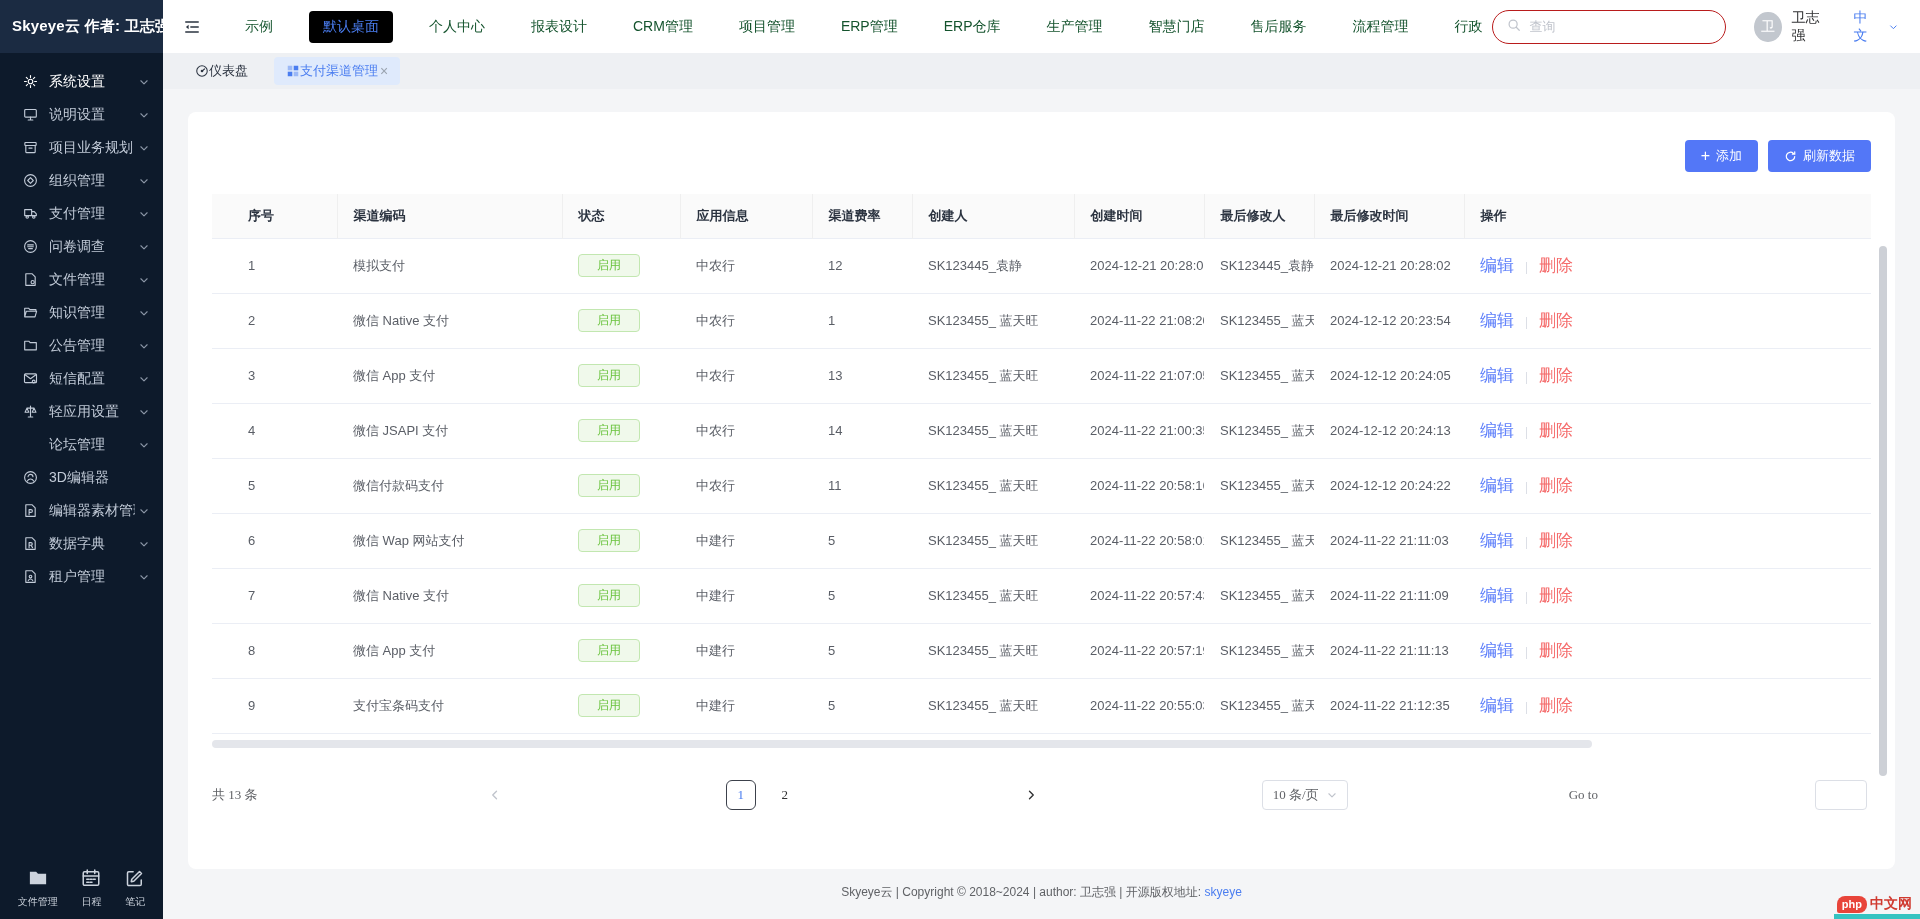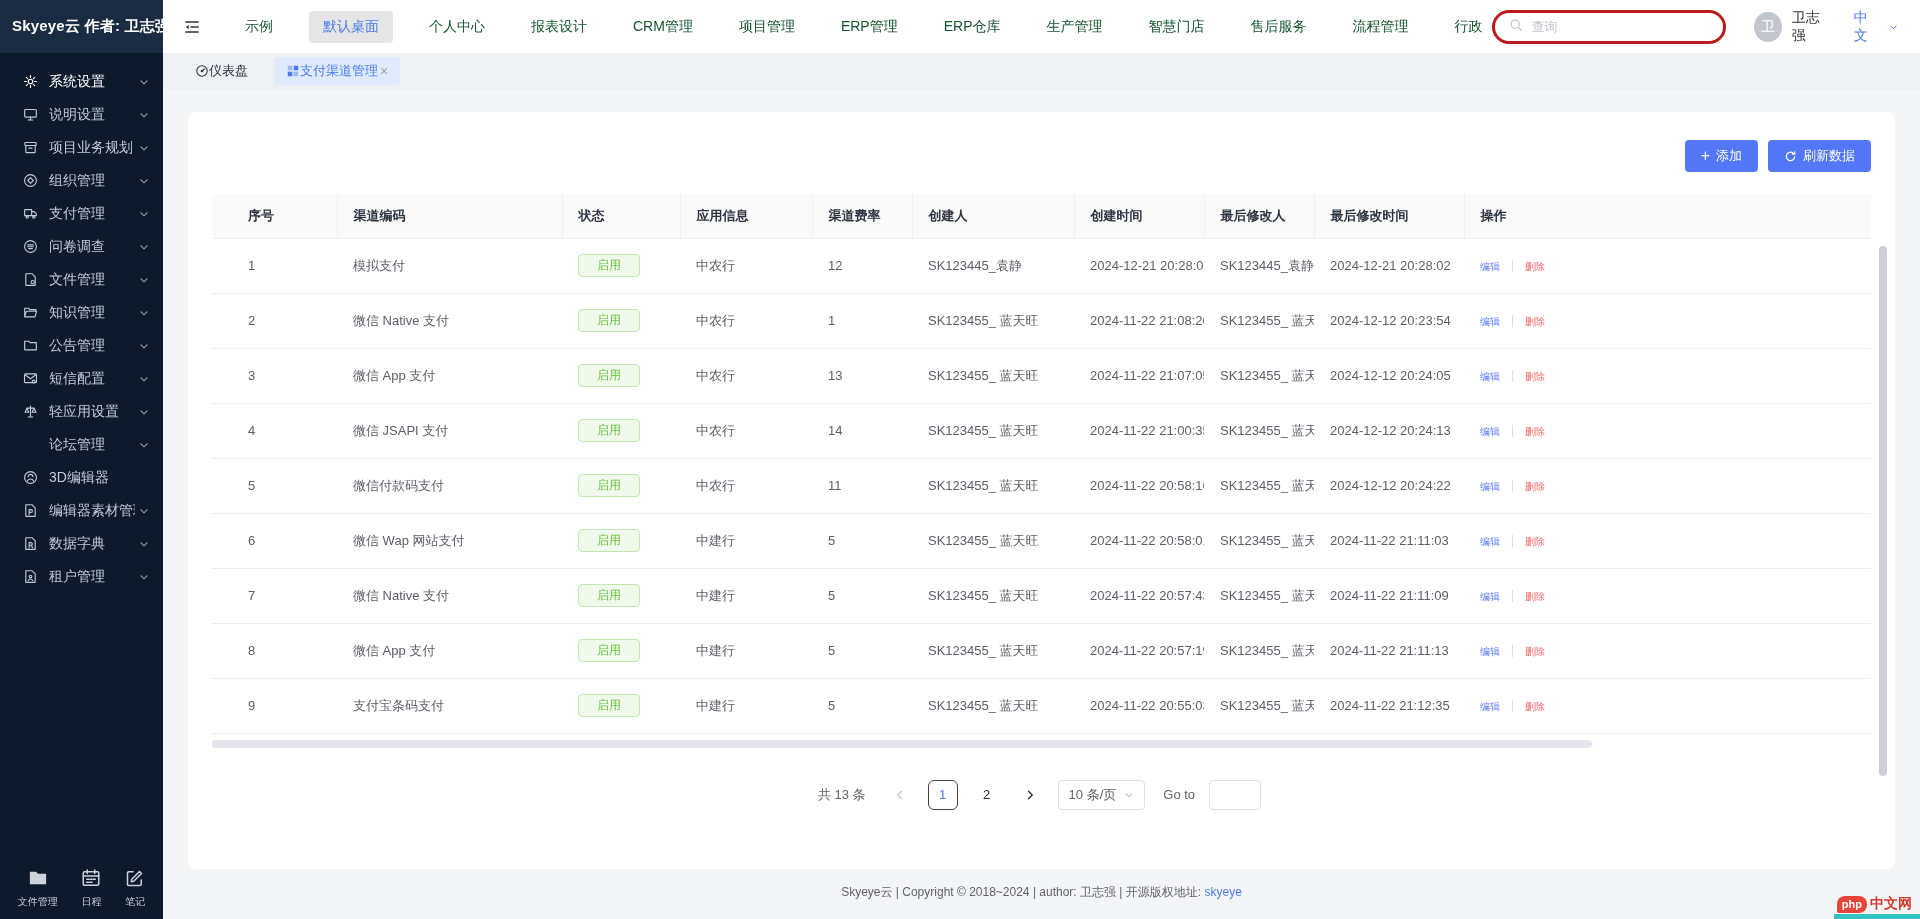--- a/index.html
+++ b/index.html
@@ -21,22 +21,22 @@
   .sf-item { display:flex; flex-direction:column; align-items:center; gap:5px; color:#ccd3dd; font-size:10px; cursor:pointer; }
   .sf-item svg { width:20px; height:20px; }
 
   
   .main { flex:1; display:flex; flex-direction:column; height:100%; }
 
   .topbar { height:53px; background:#ffffff; display:flex; align-items:center; padding:0 22px 0 20px; }
   .collapse-btn { color:#2b3440; display:inline-flex; cursor:pointer; margin-right:34px; }
   .topnav { display:flex; align-items:center; gap:26px; }
   .nav-item { font-size:14px; color:#14532d; cursor:pointer; white-space:nowrap; padding:7px 10px; border-radius:4px; }
-  .nav-item.active { background:#e5e5e5; color:#4a7df0; padding:7px 14px; }
-  .search { margin-left:auto; width:250px; height:34px; border:3px solid #b91c1c; border-radius:17px; display:flex; align-items:center; padding:0 14px; color:#c0c4cc; background:#fff; }
+  .nav-item.active { background:#000000; color:#4a7df0; padding:7px 14px; }
+  .search { margin-left:auto; width:250px; height:34px; border:1px solid #b91c1c; border-radius:17px; display:flex; align-items:center; padding:0 14px; color:#c0c4cc; background:#fff; }
   .search svg { width:14px; height:14px; flex-shrink:0; }
   .search input { border:none; outline:none; flex:1; margin-left:8px; font-size:13px; color:#606266; font-family:inherit; background:transparent; }
   .search input::placeholder { color:#c0c4cc; }
   .user { display:flex; align-items:center; margin-left:28px; gap:10px; }
   .avatar { width:30px; height:30px; border-radius:50%; background:#c2c7ce; color:#fff; font-size:14px; display:flex; align-items:center; justify-content:center; cursor:pointer; }
   .username { font-size:14px; color:#303133; cursor:pointer; }
   .lang { font-size:14px; color:#4a7df0; cursor:pointer; display:flex; align-items:center; gap:11px; margin-left:14px; }
 
   .tabbar { height:36px; background:#eef0f3; display:flex; align-items:center; padding:0 20px; gap:14px; }
   .tab { display:flex; align-items:center; font-size:13px; color:#2b3340; padding:5px 12px; border-radius:4px; cursor:pointer; }
@@ -57,28 +57,28 @@
   th:first-child, td:first-child { padding-left:36px; }
   thead tr { height:44px; background:#fafafa; }
   th { font-size:13px; color:#2b3340; font-weight:700; border-right:1px solid #efefef; }
   th:last-child { border-right:none; }
   tbody tr { height:55px; border-bottom:1px solid #ebeef5; }
   tbody tr:first-child { border-top:1px solid #ebeef5; }
   td { font-size:13px; color:#5a5e66; }
   col.c1{width:125px} col.c2{width:225px} col.c3{width:118px} col.c4{width:132px} col.c5{width:100px}
   col.c6{width:162px} col.c7{width:130px} col.c8{width:110px} col.c9{width:150px} col.c10{width:auto}
   .badge { display:inline-block; font-size:12px; color:#67c23a; background:#f0f9eb; border:1px solid #c2e7b0; border-radius:4px; padding:3px 18px; line-height:1.2; }
-  td.actions a { text-decoration:none; font-size:10px; cursor:pointer; }
+  td.actions a { text-decoration:none; font-size:17px; cursor:pointer; }
   td.actions .edit { color:#5a7cfa; }
   td.actions .del { color:#f56c6c; }
   td.actions .sep { display:inline-block; width:1px; height:12px; background:#dcdfe6; margin:0 12px; vertical-align:middle; }
   .v-scrollbar { position:absolute; right:-16px; top:52px; width:8px; height:530px; background:#cdd0d6; border-radius:4px; }
   .h-scrollbar { width:1380px; height:8px; background:#e4e6eb; border-radius:4px; margin-top:6px; }
 
-  .pagination { display:flex; align-items:center; justify-content:center; gap:14px; margin-top:32px; padding-right:4px; }
+  .pagination { display:flex; align-items:center; justify-content:space-between; gap:14px; margin-top:32px; padding-right:4px;font-family:Liberation Serif, serif; }
   .pg-total { font-size:13px; color:#606266; margin-right:6px; }
   .pg-arrow { width:28px; height:28px; display:flex; align-items:center; justify-content:center; color:#303133; cursor:pointer; }
   .pg-arrow.disabled { color:#c0c4cc; cursor:default; }
   .pg-pages { display:flex; align-items:center; gap:14px; }
   .pg-num { min-width:30px; height:30px; display:flex; align-items:center; justify-content:center; font-size:13px; color:#303133; cursor:pointer; border-radius:6px; }
   .pg-num.current { border:1px solid #3c414b; color:#4a7df0; background:#fff; }
   .pg-size { height:30px; border:1px solid #dcdfe6; border-radius:4px; display:flex; align-items:center; gap:8px; padding:0 10px; font-size:13px; color:#606266; background:#fff; cursor:pointer; }
   .pg-size svg { color:#c0c4cc; }
   .pg-goto-label { font-size:13px; color:#606266; margin-left:4px; }
   .pg-goto { width:52px; height:30px; border:1px solid #dcdfe6; border-radius:4px; outline:none; font-size:13px; color:#606266; padding:0 8px; font-family:inherit; }

